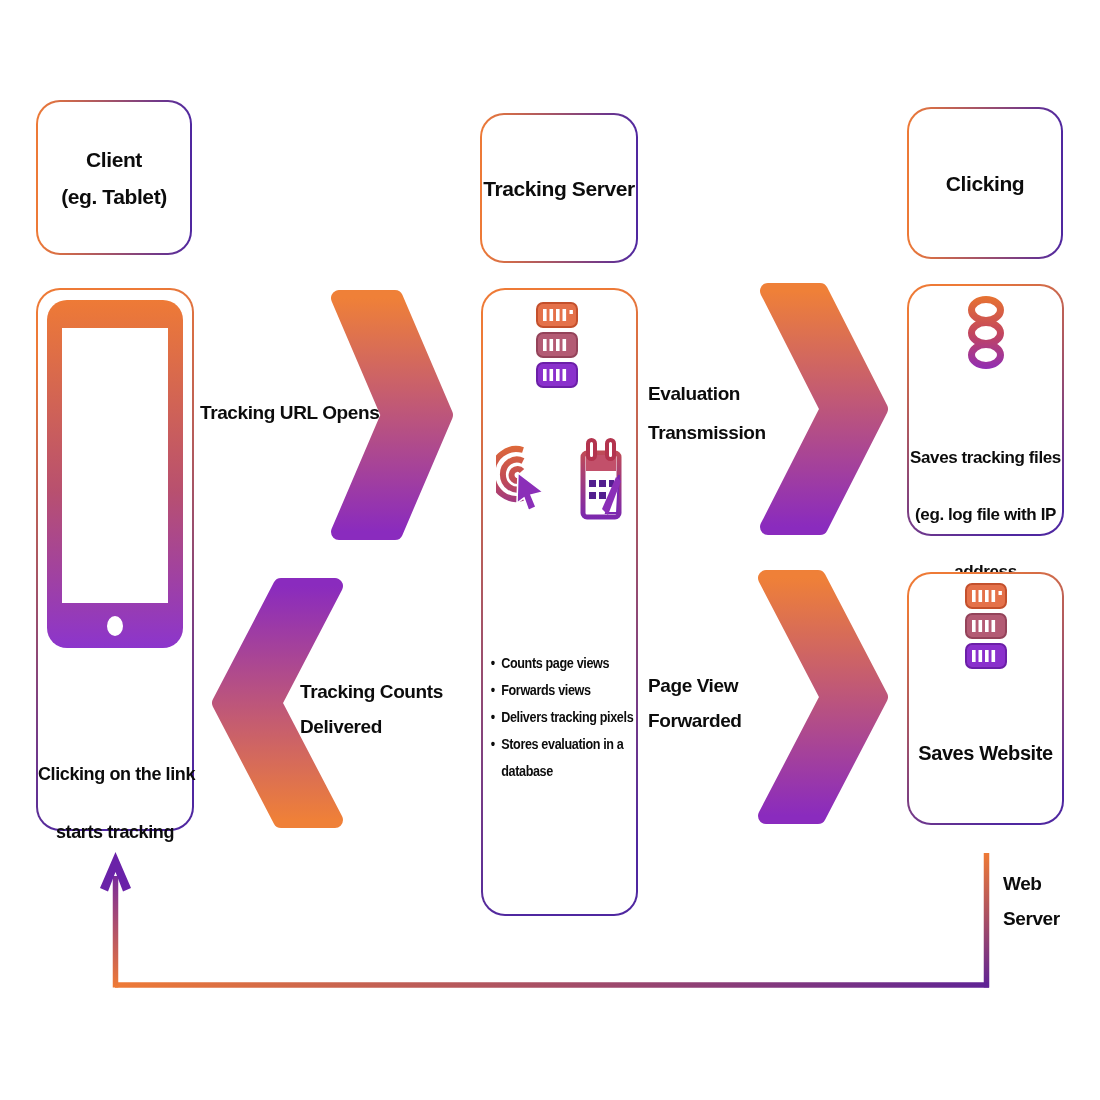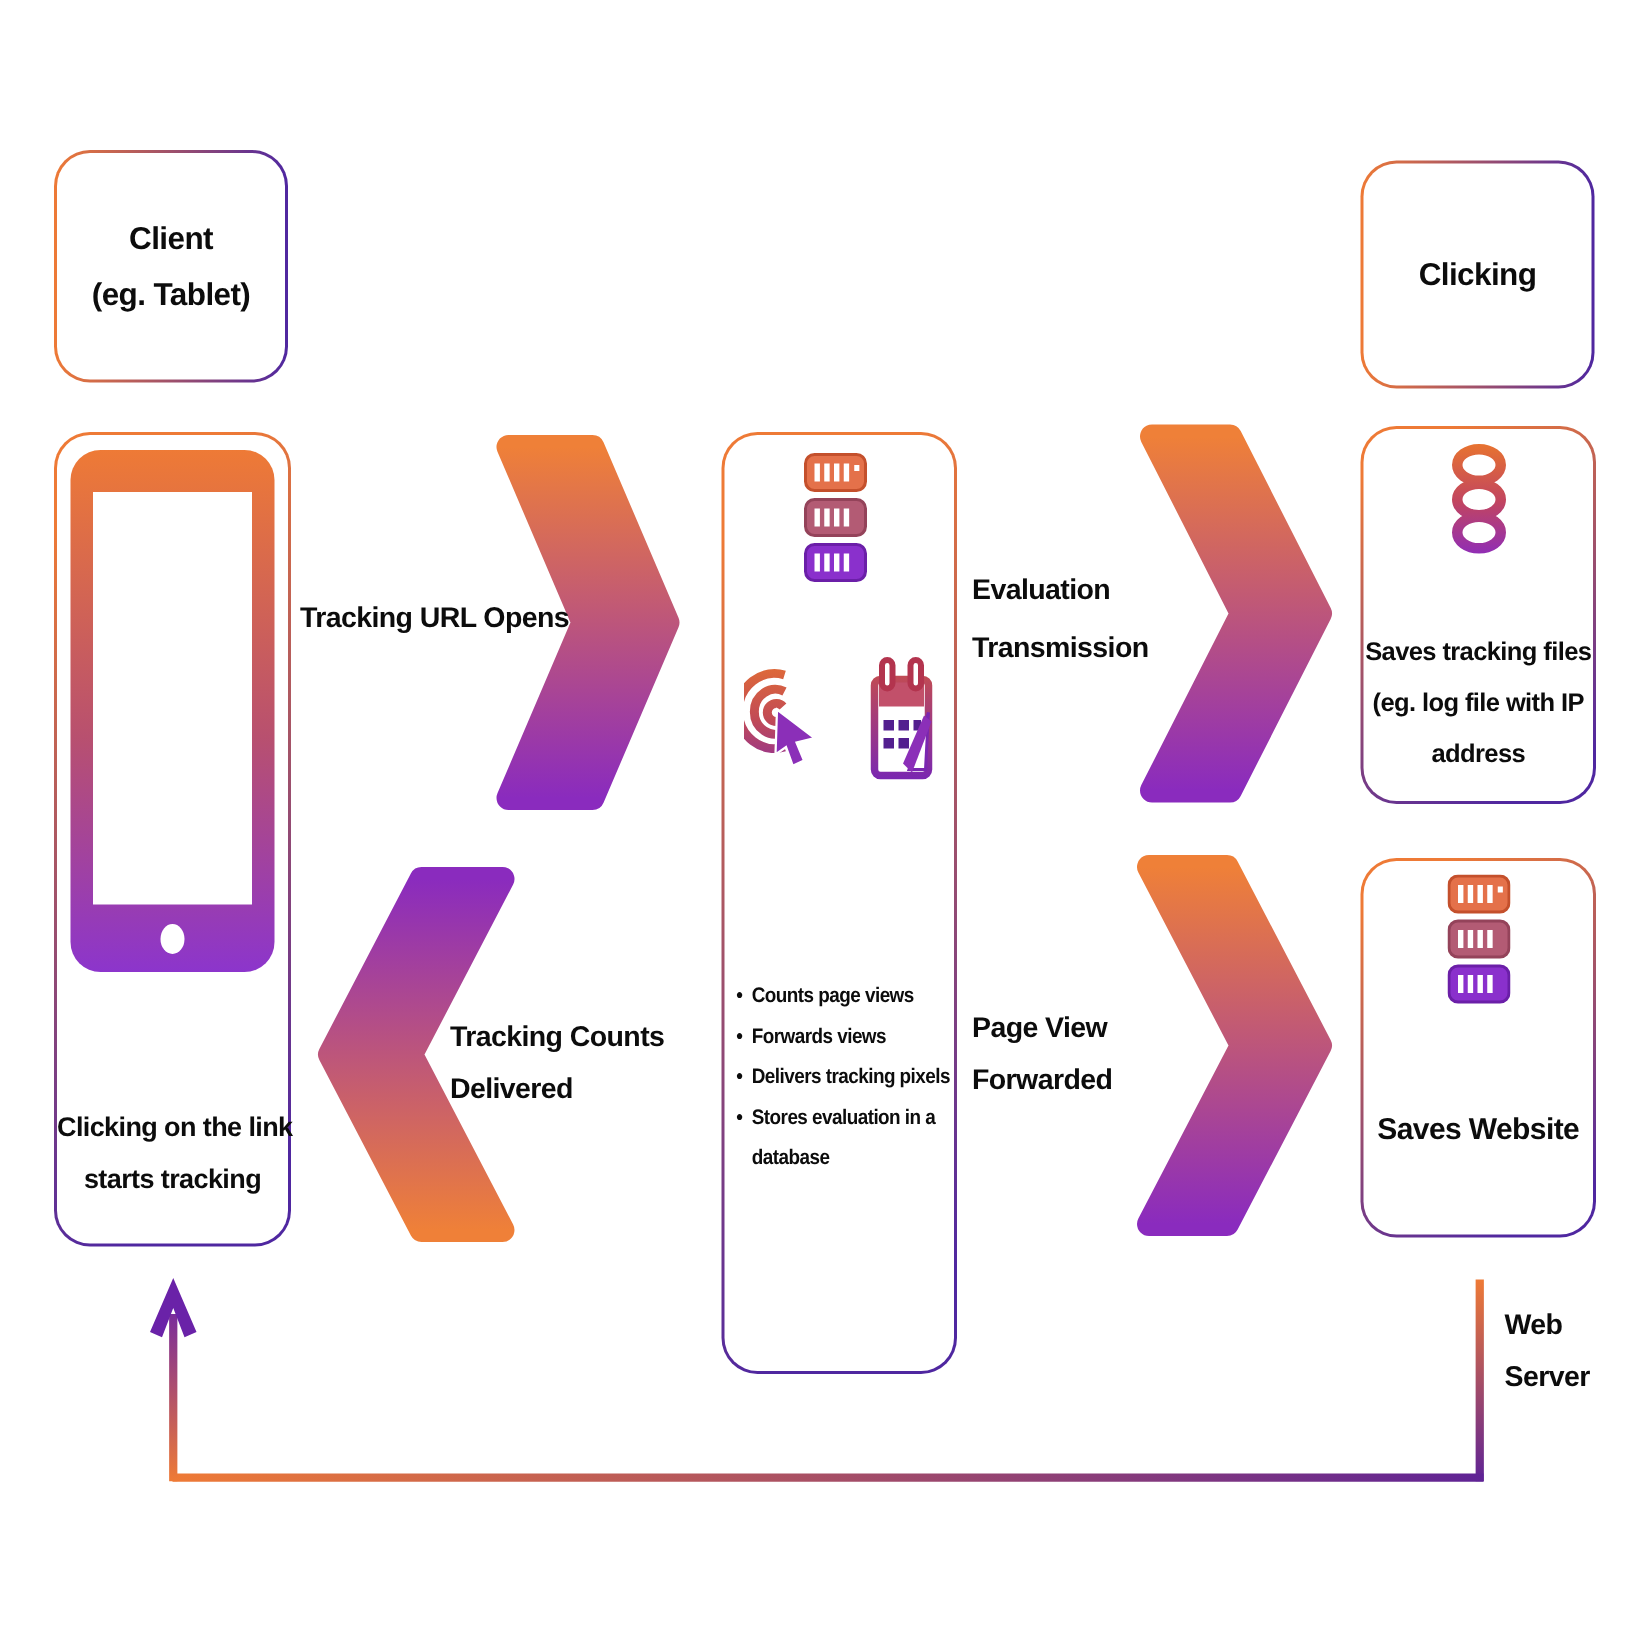--- a/index.html
+++ b/index.html
@@ -16,21 +16,21 @@
   
   .gbox{position:absolute;border-radius:24px;padding:2px;box-sizing:border-box;}
   .gbox.title{background:linear-gradient(90deg,var(--orange),var(--deep-purple));}
   .gbox.main{background:linear-gradient(150deg,var(--orange) 10%,var(--deep-purple) 90%);}
   .gbox>.inner{position:relative;width:100%;height:100%;border-radius:22px;background:#fff;box-sizing:border-box;}
   .titlebox-label{
     position:absolute;inset:0;display:flex;flex-direction:column;justify-content:center;align-items:center;
     font-size:21px;line-height:37px;text-align:center;
   }
   .caption{position:absolute;left:0;right:0;text-align:center;}
-  .caption .ln{display:block;white-space:nowrap;}
+  .caption .ln{display:block;white-space:nowrap;margin-top:23px;}
   .arrow-label{position:absolute;font-size:19px;}
   .arrow-label .ln{display:block;white-space:nowrap;}
   
   ul.bullets{
     margin:0;padding:0;list-style:none;font-size:14px;line-height:27px;
     transform:scaleX(0.9);transform-origin:left center;
   }
   ul.bullets li{display:flex;}
   ul.bullets li::before{content:"\2022";margin:0 7px 0 2px;}
   svg{display:block;}
@@ -77,20 +77,25 @@
 
   <div class="gbox title" style="left:36px;top:100px;width:156px;height:155px">
     <div class="inner">
       <div class="titlebox-label">
         <span class="ln">Client</span>
         <span class="ln">(eg. Tablet)</span>
       </div>
     </div>
   </div>
 
+  <div class="gbox title" style="left:480px;top:113px;width:158px;height:150px">
+    <div class="inner">
+      <div class="titlebox-label">Tracking Server</div>
+    </div>
+  </div>
 
   <div class="gbox title" style="left:907px;top:107px;width:156px;height:152px">
     <div class="inner">
       <div class="titlebox-label">Clicking</div>
     </div>
   </div>
 
   <div class="gbox main" style="left:36px;top:288px;width:158px;height:543px">
     <div class="inner">
       <svg class="abs" style="left:7px;top:8px" width="140" height="352" viewBox="0 0 140 352">

